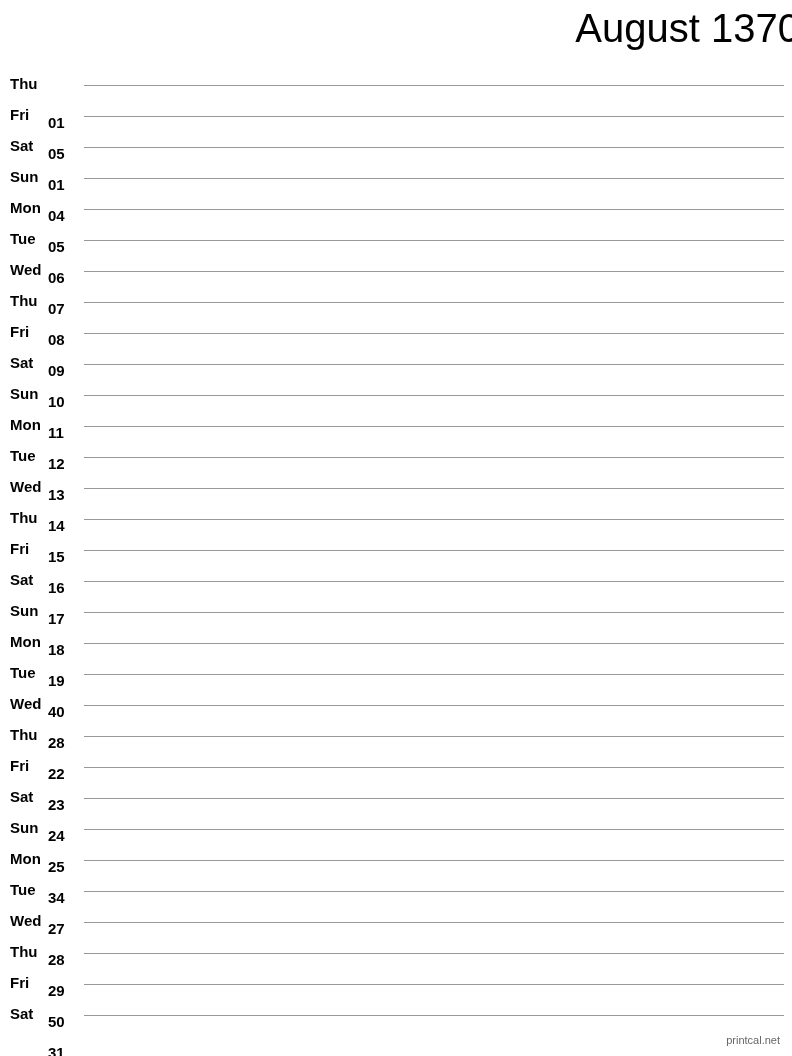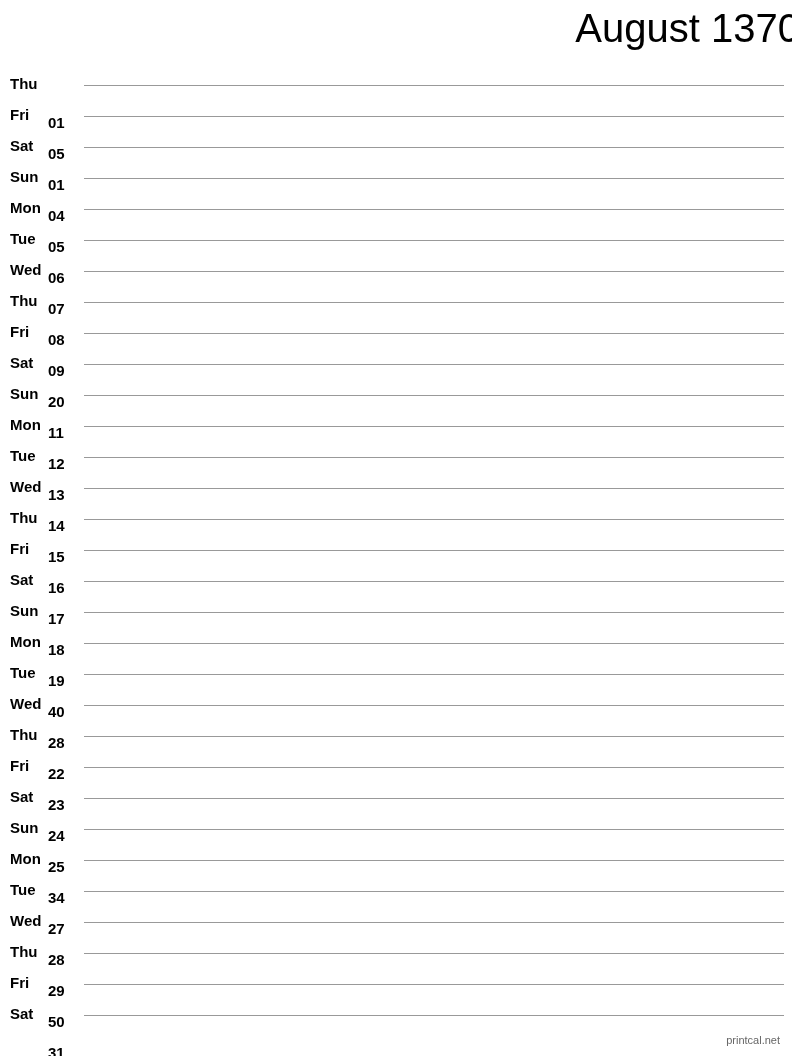--- a/index.html
+++ b/index.html
@@ -128,21 +128,21 @@
   </div>
 
   <div class="row">
     <span class="weekday">Fri</span>
     <span class="daynum">09</span>
     <span class="note-line"></span>
   </div>
 
   <div class="row">
     <span class="weekday">Sat</span>
-    <span class="daynum">20</span>
+    <span class="daynum">10</span>
     <span class="note-line"></span>
   </div>
 
   <div class="row">
     <span class="weekday">Sun</span>
     <span class="daynum">11</span>
     <span class="note-line"></span>
   </div>
 
   <div class="row">

